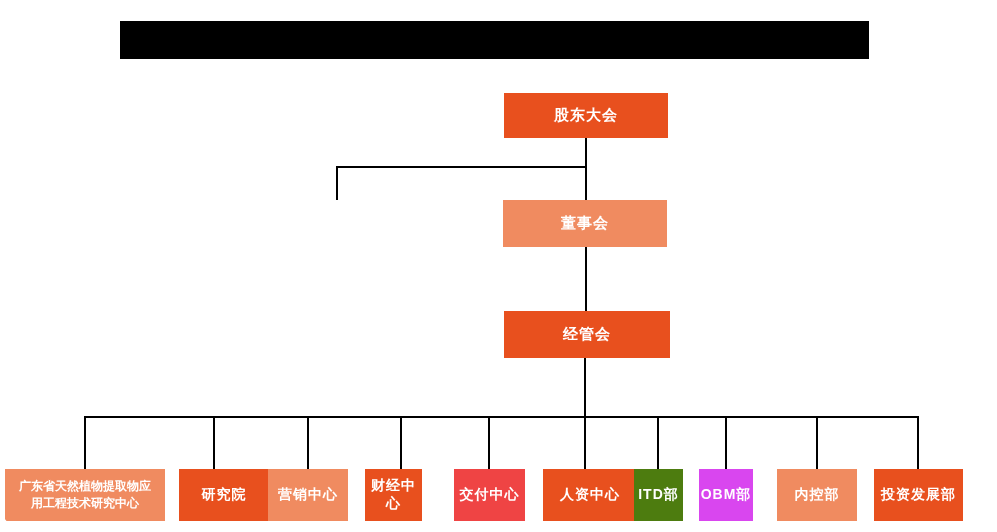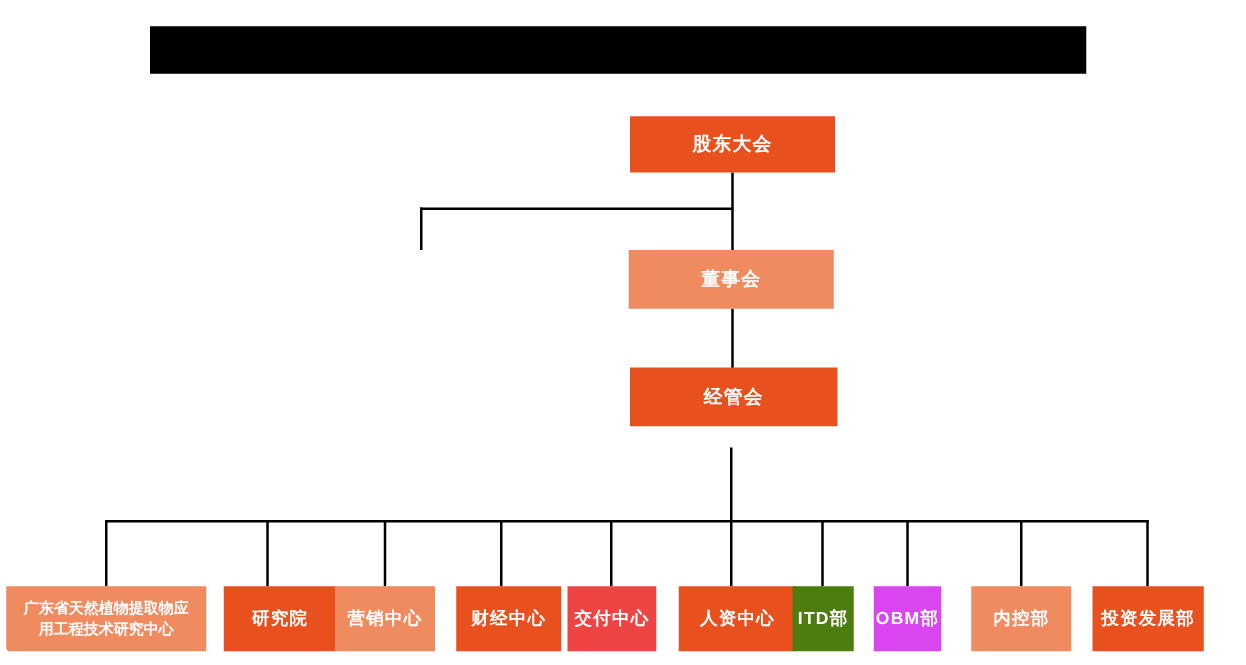--- a/index.html
+++ b/index.html
@@ -74,35 +74,35 @@
   <div class="conn v" style="left:917px; top:416px; height:53px;"></div>
 
   <div class="node primary" style="left: 504px; top: 93px; width: 164px; height: 45px; background: rgb(232, 80, 30);">
     <span>股东大会</span>
   </div>
 
   <div class="node secondary" style="left: 503px; top: 200px; width: 164px; height: 47px; background: rgb(240, 139, 96);">
     <span>董事会</span>
   </div>
 
-  <div class="node primary" style="left: 504px; top: 294px; width: 166px; height: 47px; background: rgb(232, 80, 30);">
+  <div class="node primary" style="left: 504px; top: 311px; width: 166px; height: 47px; background: rgb(232, 80, 30);">
     <span>经管会</span>
   </div>
 
   <div class="node secondary dept dept-small" style="left: 5px; top: 469px; width: 160px; height: 52px; background: rgb(240, 139, 96);">
     <span>广东省天然植物提取物应</span>
     <span>用工程技术研究中心</span>
   </div>
   <div class="node primary dept" style="left: 179px; top: 469px; width: 90px; height: 52px; background: rgb(232, 80, 30);">
     <span>研究院</span>
   </div>
   <div class="node secondary dept" style="left: 268px; top: 469px; width: 80px; height: 52px; background: rgb(240, 139, 96);">
     <span>营销中心</span>
   </div>
-  <div class="node primary dept" style="left: 365px; top: 469px; width: 84px; height: 52px; background: rgb(232, 80, 30);">
+  <div class="node primary dept" style="left: 365px; top: 469px; width: 57px; height: 52px; background: rgb(232, 80, 30);">
     <span>财经中心</span>
   </div>
   <div class="node secondary dept" style="left: 454px; top: 469px; width: 71px; height: 52px; background: #ef4444;">
     <span>交付中心</span>
   </div>
   <div class="node primary dept" style="left: 543px; top: 469px; width: 94px; height: 52px; background: rgb(232, 80, 30); text-align: right;">
     <span>人资中心</span>
   </div>
   <div class="node secondary dept" style="left: 634px; top: 469px; width: 49px; height: 52px; background: #4d7c0f;">
     <span>ITD部</span>

